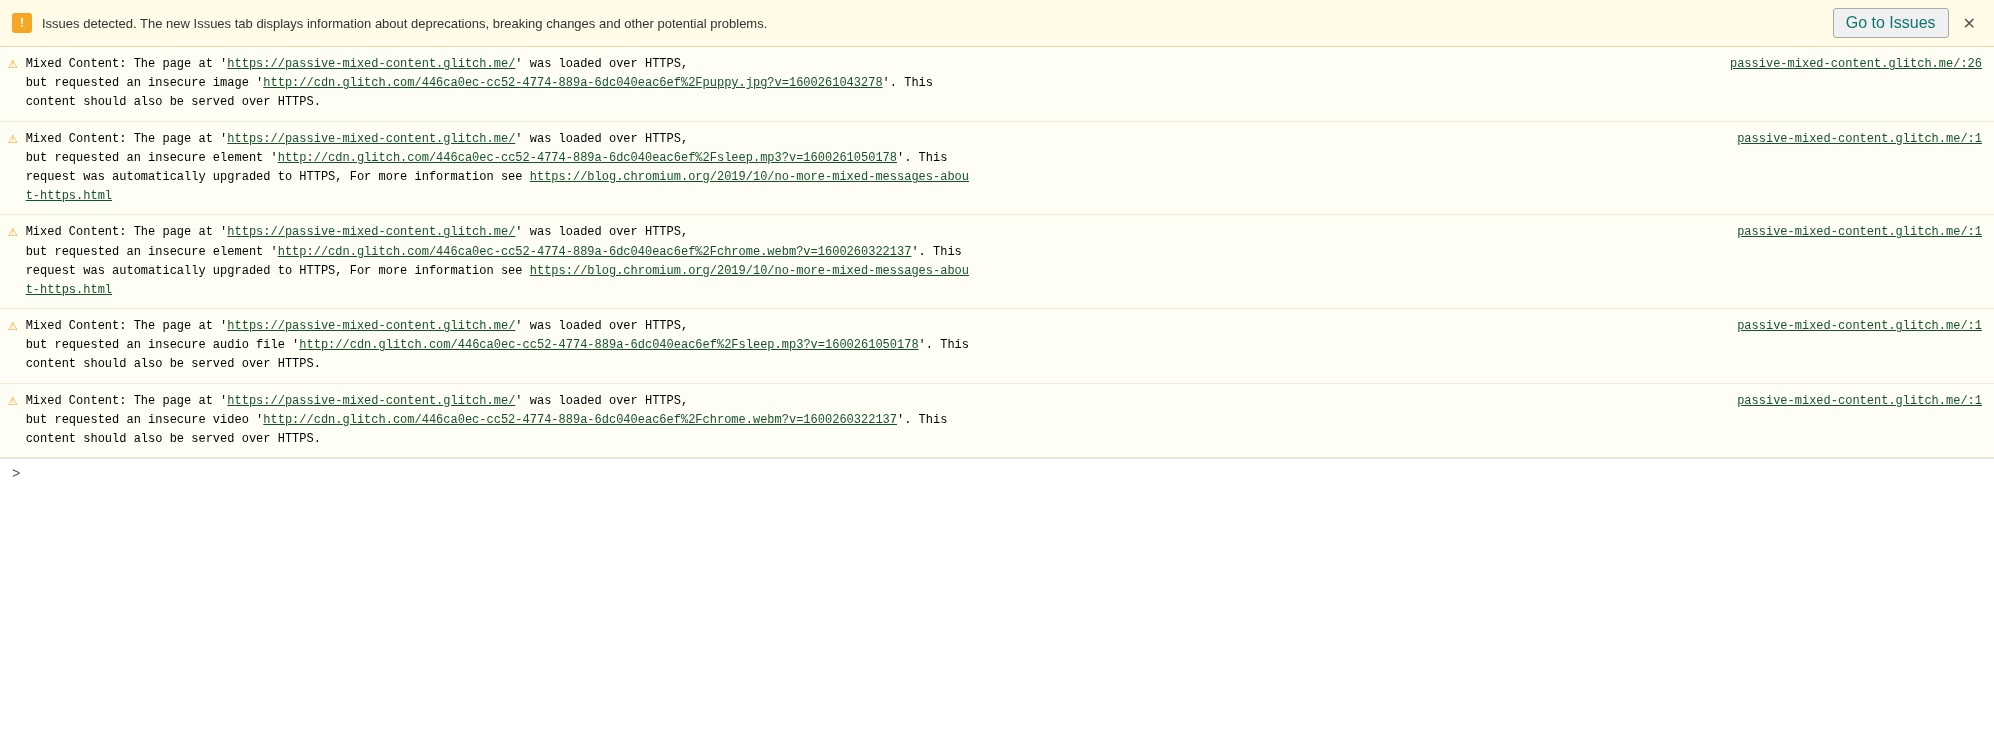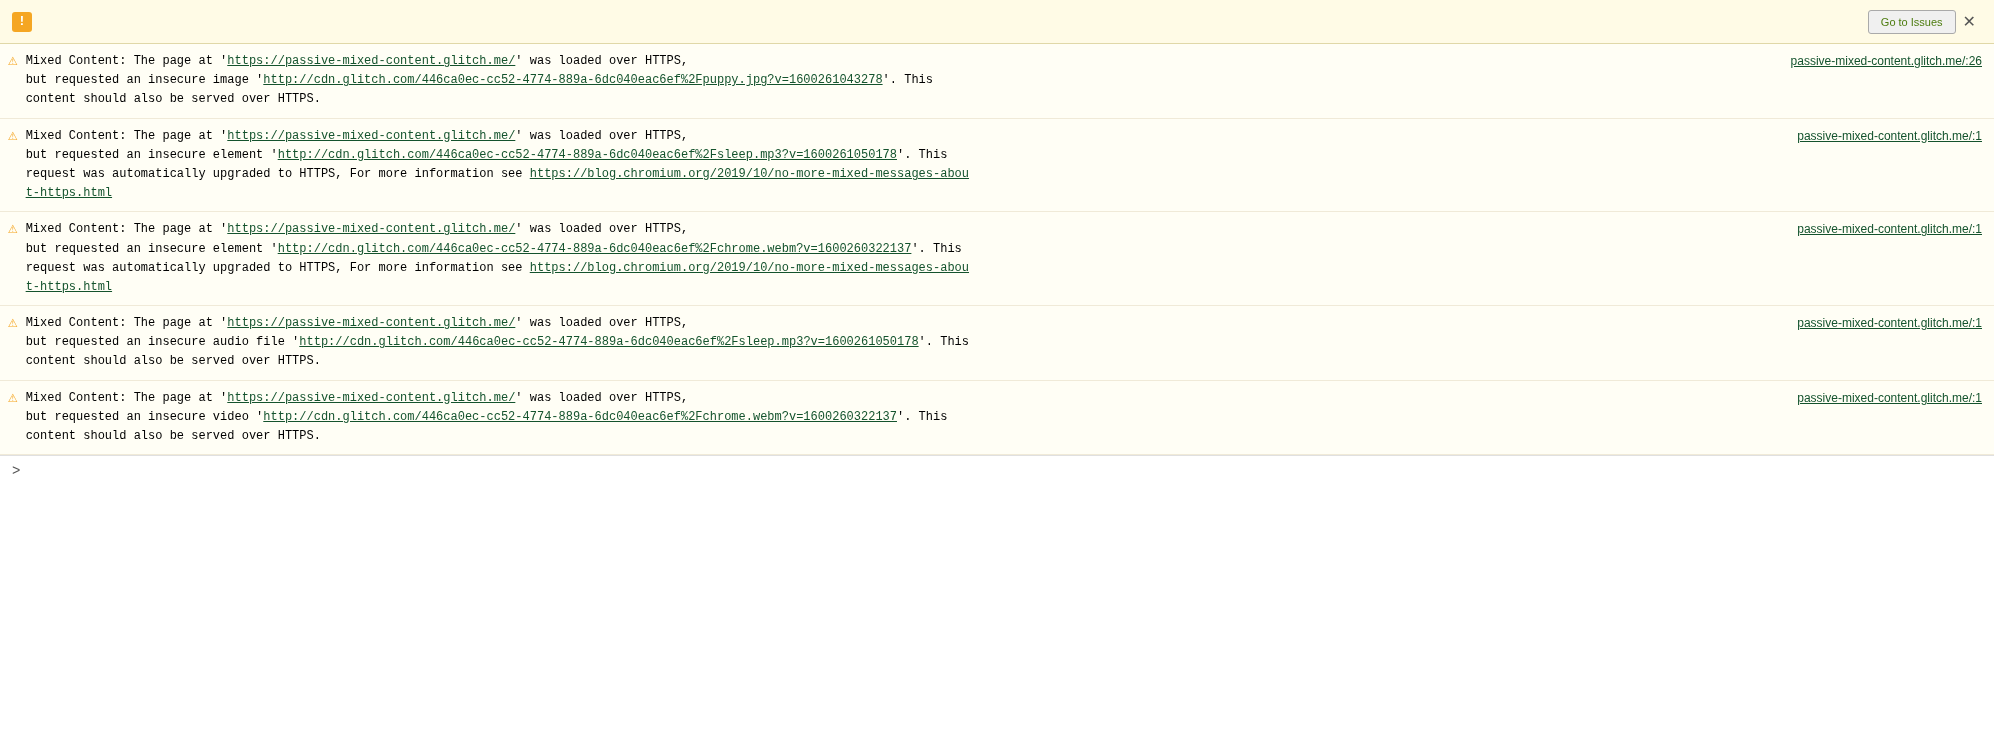--- a/index.html
+++ b/index.html
@@ -52,26 +52,26 @@
     .top-bar-text {
       font-family: Arial, sans-serif;
       font-size: 13px;
       color: #333;
     }
 
     .go-to-issues-btn {
       border: 1px solid #aaa;
       background: #f0f0f0;
       padding: 5px 12px;
-      font-size: 11px;
+      font-size: 16px;
       font-family: Arial, sans-serif;
       cursor: pointer;
-      color: #4d7c0f;
+      color: #0f766e;
       border-radius: 3px;
-      margin-right: 1px;
+      margin-right: 8px;
     }
 
     .close-btn {
       font-size: 16px;
       color: #555;
       cursor: pointer;
       font-family: Arial, sans-serif;
       padding: 2px 6px;
       background: none;
       border: none;
@@ -112,21 +112,21 @@
 
     .entry-content a {
       color: #14532d;
       text-decoration: underline;
     }
 
     .source-link {
       float: right;
       color: #0066cc;
       text-decoration: underline;
-      font-family: Liberation Sans, sans-serif;
+      font-family: Liberation Mono, monospace;
       font-size: 12px;
       margin-left: 4px;
     }
 
     .bottom-bar {
       display: flex;
       align-items: center;
       padding: 6px 12px;
       background: #ffffff;
       border-top: 1px solid #e0e0e0;
@@ -138,20 +138,21 @@
       color: #555;
       cursor: pointer;
     }
   </style>
 </head>
 <body>
 
 <div class="top-bar">
   <div class="top-bar-left">
     <div class="warning-icon-top">!</div>
+    <span class="top-bar-text">Issues detected. The new Issues tab displays information about deprecations, breaking changes and other potential problems.</span>
   </div>
   <button class="go-to-issues-btn">Go to Issues</button>
   <button class="close-btn">✕</button>
 </div>
 
 <div class="console-area">
 
   <div class="console-entry">
     <span class="warning-icon">⚠</span>
     <div class="entry-content">

